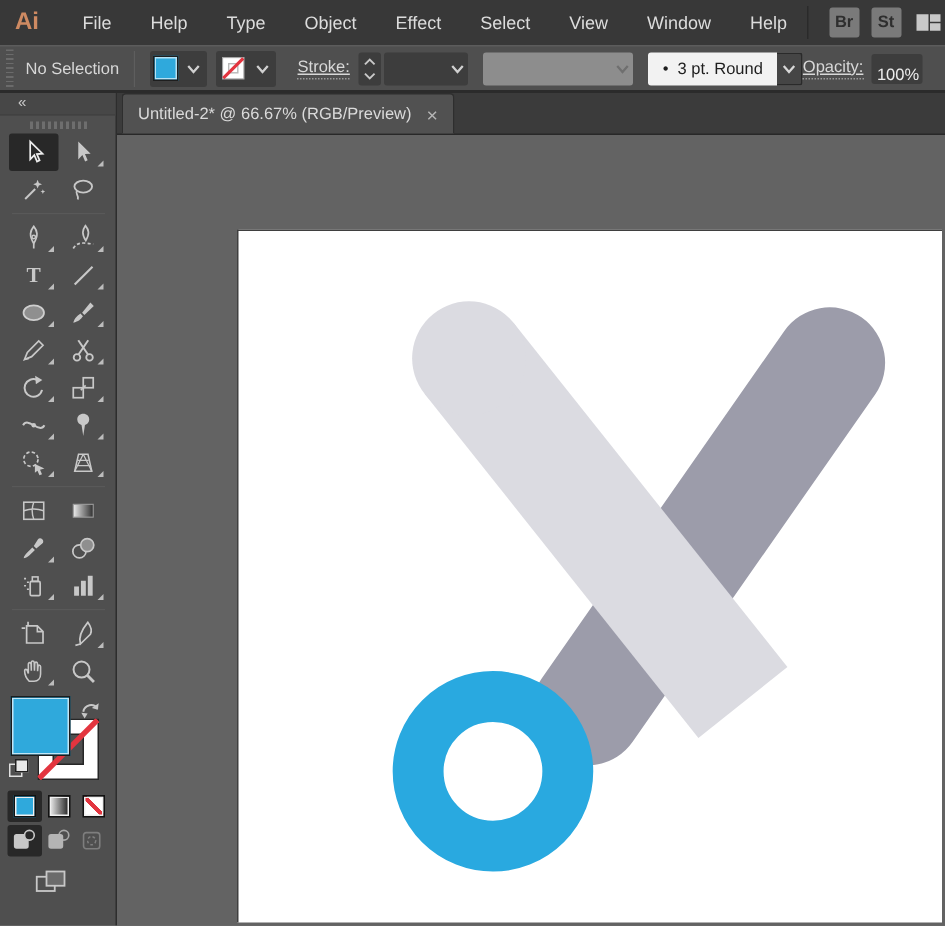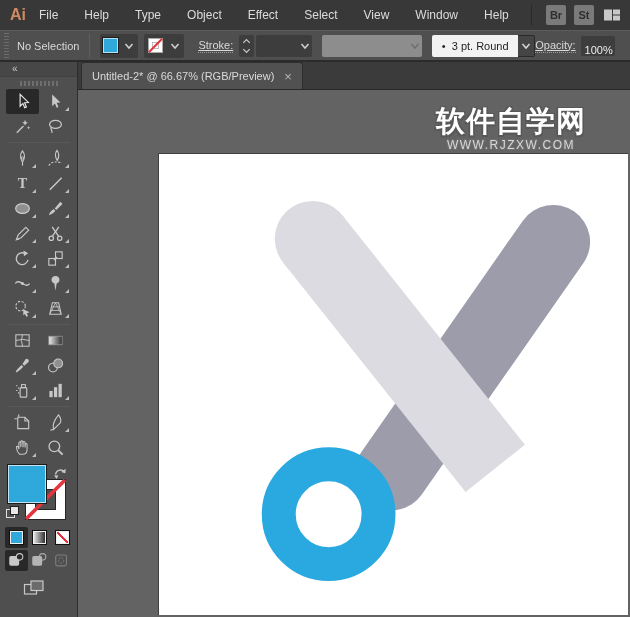--- a/index.html
+++ b/index.html
@@ -2,21 +2,21 @@
 <html><head>
 <meta charset="utf-8">
 <style>
   * { margin:0; padding:0; box-sizing:border-box; }
   html,body { width:630px; height:617px; overflow:hidden; background:#383838;
     font-family:"Liberation Sans", sans-serif; color:#D9D9D9; font-size:12px;
     -webkit-font-smoothing:antialiased; }
 
   
   .menubar { height:30px; display:flex; align-items:center; background:#383838; padding:0 8px 0 10px; }
-  .ai-logo { color:#CE8A62; font-weight:bold; font-size:16px; letter-spacing:0; }
+  .ai-logo { color:#CE8A62; font-weight:bold; font-size:16px; letter-spacing:0; margin-right:16px; }
   .menus { display:flex; align-items:flex-end; }
   .menu-item { padding:0 13px; line-height:30px; color:#DCDCDC; cursor:default; }
   .mb-right { margin-left:auto; display:flex; align-items:center; gap:8px; }
   .mb-sep { width:1px; height:22px; background:#2A2A2A; margin-right:6px; }
   .sq-btn { width:20px; height:20px; background:#7A7A7A; color:#2E2E2E; font-weight:bold;
     font-size:11px; display:flex; align-items:center; justify-content:center; border-radius:2px; }
   .mb-icon { width:20px; height:20px; display:inline-flex; }
   .mb-icon svg { width:100%; height:100%; }
 
   
@@ -551,19 +551,15 @@
         <svg viewBox="0 0 470 462">
 
           <line x1="395" y1="88" x2="233" y2="320" stroke-width="74" stroke-linecap="round" stroke="#9C9CAA"></line>
 
           <line x1="154" y1="85" x2="337" y2="315" stroke-width="76" stroke-linecap="butt" stroke="#DBDBE1"></line>
           <circle cx="154" cy="85" r="38" fill="#DBDBE1"></circle>
 
           <circle cx="170" cy="361" r="50" fill="none" stroke-width="34" stroke="#29A9E0"></circle>
         </svg>
       </div>
-      <div class="watermark">
-        <div class="wm-title">软件自学网</div>
-        <div class="wm-url">WWW.RJZXW.COM</div>
-      </div>
     </div>
   </div>
 </div>
 
 </body></html>

